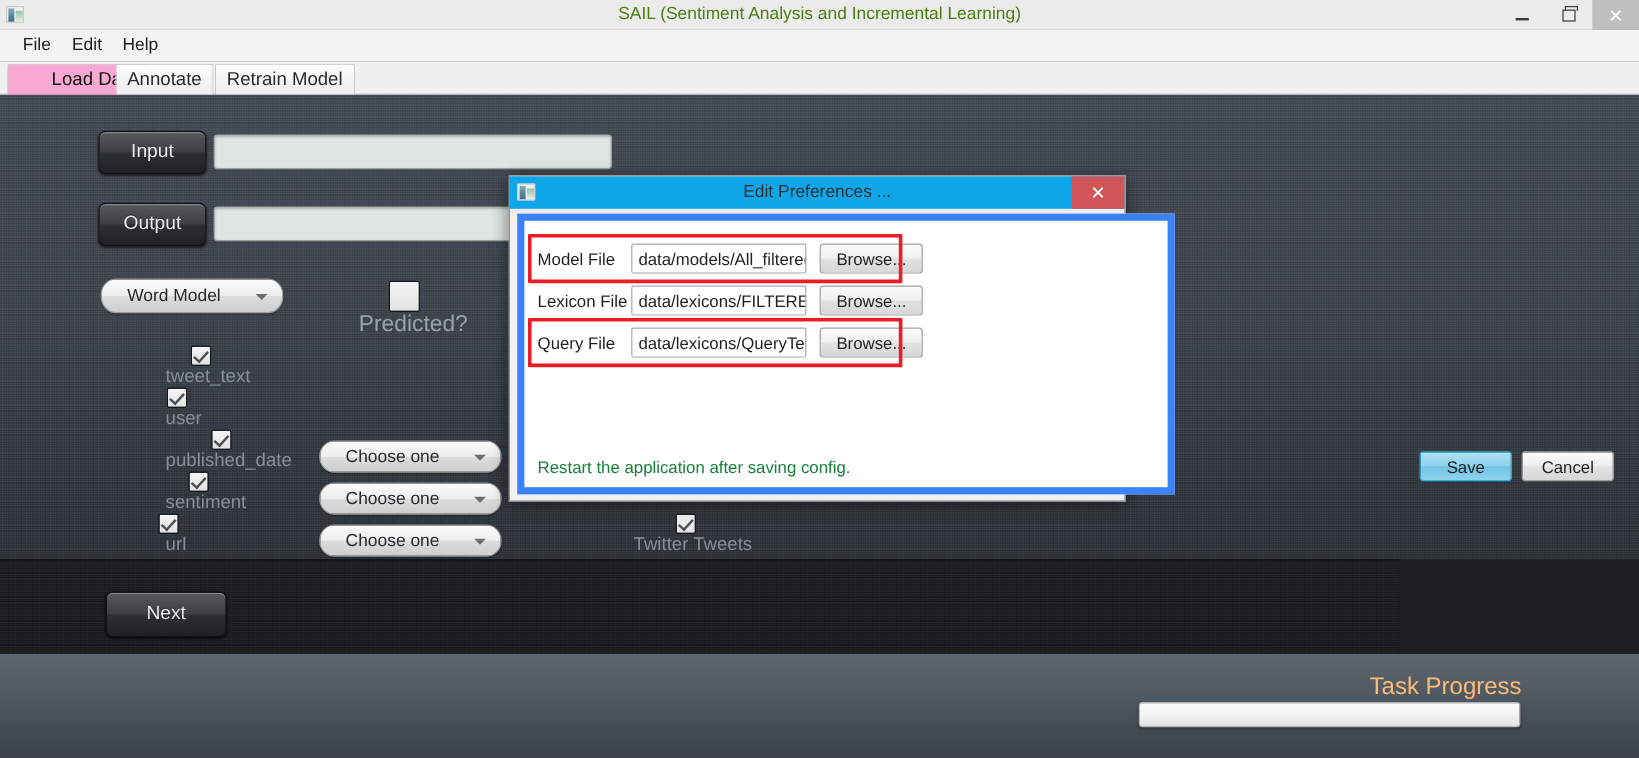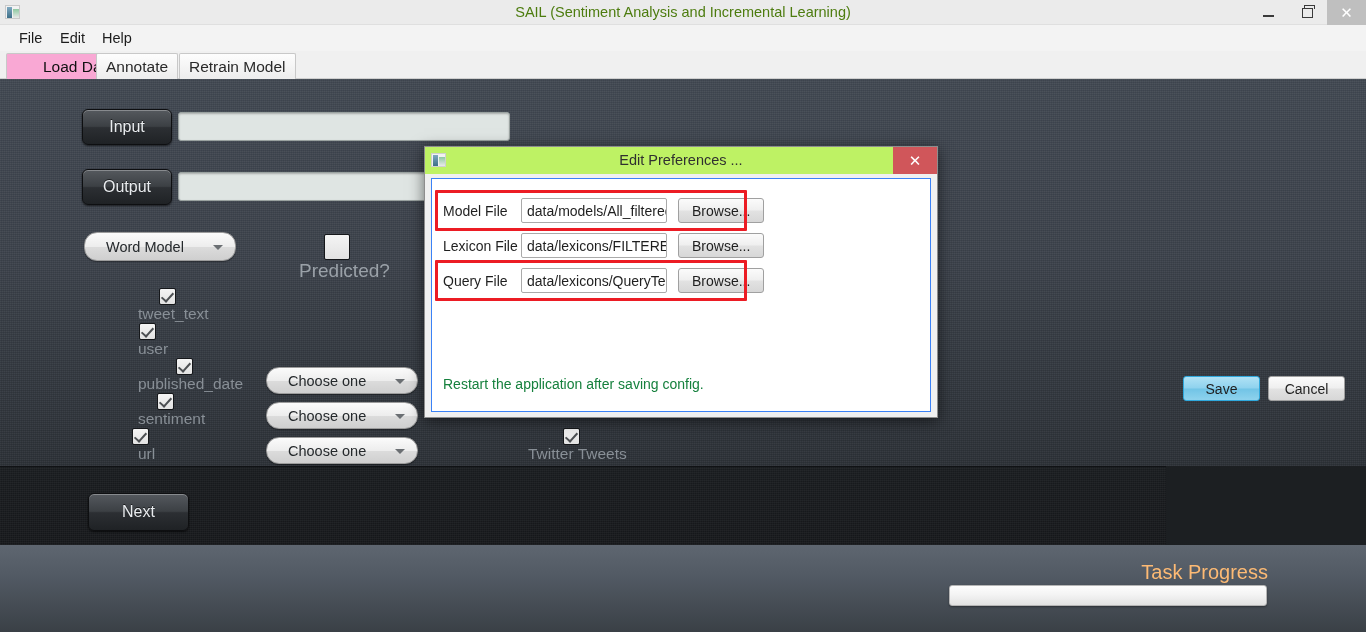--- a/index.html
+++ b/index.html
@@ -163,42 +163,42 @@
 
   
   #dialog {
     position: absolute; left: 424px; top: 146px; width: 514px; height: 272px;
     background: #f0f0f0;
     border: 1px solid #8d8d8d;
     box-shadow: 0 3px 14px rgba(0,0,0,.55);
   }
   #dlg-titlebar {
     position: absolute; left: 0; top: 0; width: 512px; height: 27px;
-    background: #bef264;
+    background: #0ea5e9;
   }
   #dlg-icon {
     position: absolute; left: 6px; top: 6px; width: 15px; height: 14px;
     background: #f2f2f2; border: 1px solid #d0d0d0;
   }
   #dlg-icon::before { content:""; position:absolute; left:1px; top:1px; width:5px; height:11px;
     background: linear-gradient(to bottom,#7fa8c0,#3d6f88); }
   #dlg-icon::after { content:""; position:absolute; left:7px; top:3px; width:6px; height:9px;
     background: linear-gradient(to bottom,#8dc9a1,#eaeaea); }
   #dlg-title {
     position: absolute; left: 0; top: 0; width: 512px; height: 27px;
     line-height: 27px; text-align: center; font-size: 14.5px; color: #303030;
   }
   #dlg-close {
     position: absolute; right: 0; top: 0; width: 44px; height: 27px;
     background: #d0565a; color: #fff; font-size: 15px;
     display: flex; align-items: center; justify-content: center; cursor: default;
   }
   #dlg-body {
-    position: absolute; left: 6px; top: 31px; width: 500px; height: 234px;
-    background: #ffffff; border: 1px solid #3b82f6;
+    position: absolute; left: 6px; top: 31px; width: 548px; height: 234px;
+    background: #ffffff; border: 6px solid #3b82f6;
   }
   .pref-row { position: absolute; left: 0; height: 25px; display: flex; align-items: center; }
   .pref-label { width: 78px; font-size: 14px; color: #1f1f1f; }
   .pref-input {
     width: 146px; height: 25px; background: #fff;
     border: 1px solid #aaaaaa; border-radius: 2px;
     font-size: 14px; color: #1f1f1f;
     display: flex; align-items: center; padding-left: 5px;
     overflow: hidden; white-space: nowrap;
   }

